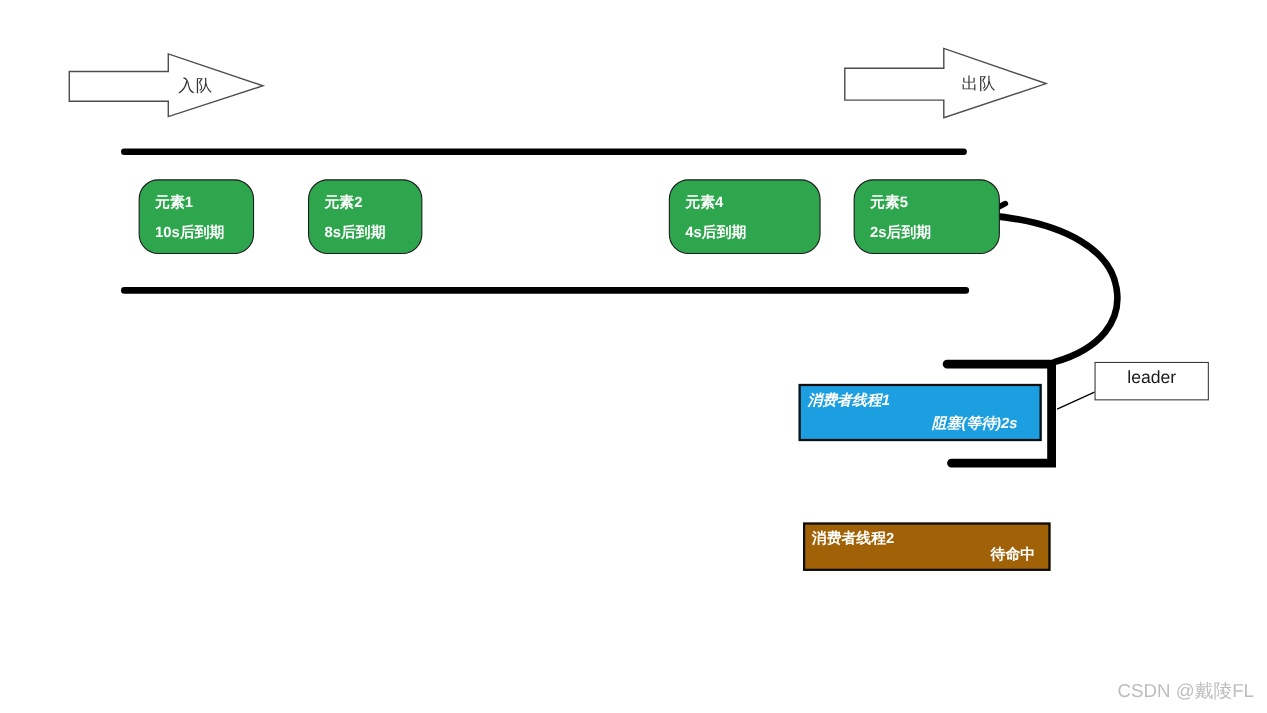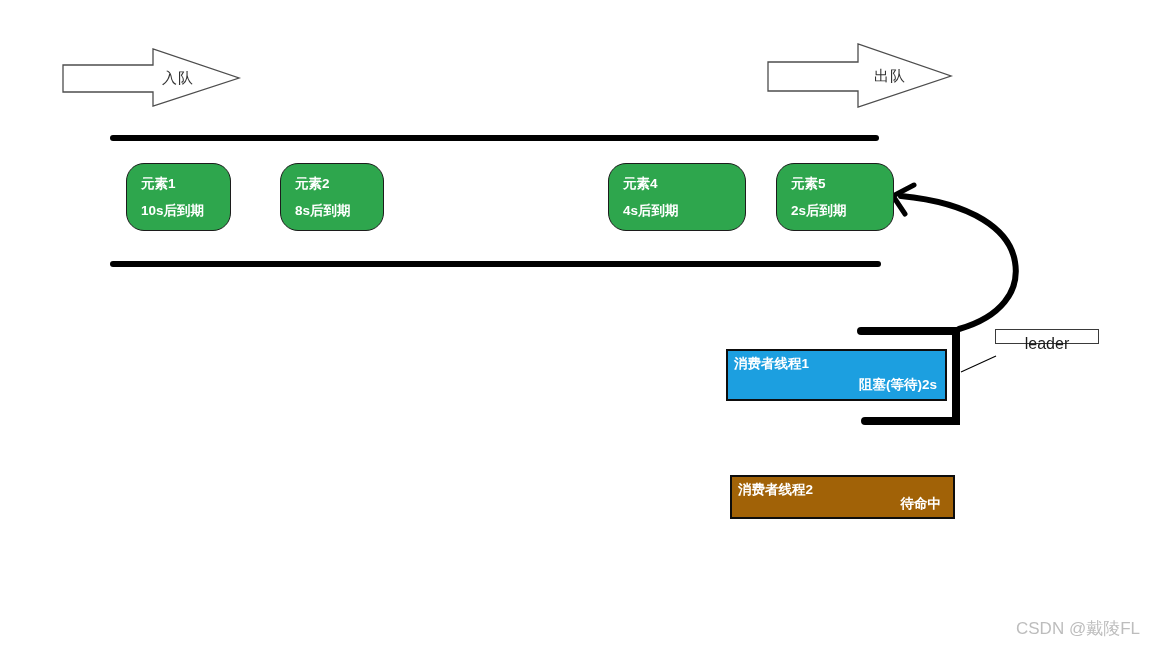--- a/index.html
+++ b/index.html
@@ -51,49 +51,50 @@
     font-weight: bold;
     font-size: 13.5px;
   }
   .consumer1 {
     left: 726px;
     top: 349px;
     width: 221px;
     height: 52px;
     background: #1C9FE0;
     border: 2px solid #0d0d0d;
+    font-style: italic;
   }
   .consumer2 {
     left: 730px;
     top: 475px;
     width: 225px;
     height: 44px;
     background: #a16207;
     border: 2px solid #0d0d0d;
   }
   .consumer-title {
     position: absolute;
     left: 6px;
     top: 4px;
   }
   .consumer-status {
     position: absolute;
-    right: 8px;
+    right: 20px;
     bottom: 5px;
   }
   .consumer2 .consumer-status {
     right: 12px;
     bottom: 4px;
   }
   .leader-box {
     position: absolute;
     left: 995px;
     top: 329px;
     width: 104px;
-    height: 15px;
+    height: 35px;
     box-sizing: border-box;
     background: #ffffff;
     border: 1px solid #3a3a3a;
     font-size: 16px;
     color: #1a1a1a;
     text-align: center;
     line-height: 27px;
   }
   .watermark {
     position: absolute;
@@ -134,21 +135,21 @@
     <div class="el-expiry">10s后到期</div>
   </div>
   <div class="element-box" style="left:280px; width:104px;">
     <div class="el-name">元素2</div>
     <div class="el-expiry">8s后到期</div>
   </div>
   <div class="element-box" style="left:608px; width:138px;">
     <div class="el-name">元素4</div>
     <div class="el-expiry">4s后到期</div>
   </div>
-  <div class="element-box" style="left:776px; width:118px;">
+  <div class="element-box" style="left:776px; width:133px;">
     <div class="el-name">元素5</div>
     <div class="el-expiry">2s后到期</div>
   </div>
 
   <div class="consumer-box consumer1">
     <div class="consumer-title">消费者线程1</div>
     <div class="consumer-status">阻塞(等待)2s</div>
   </div>
 
   <div class="leader-box">leader</div>

